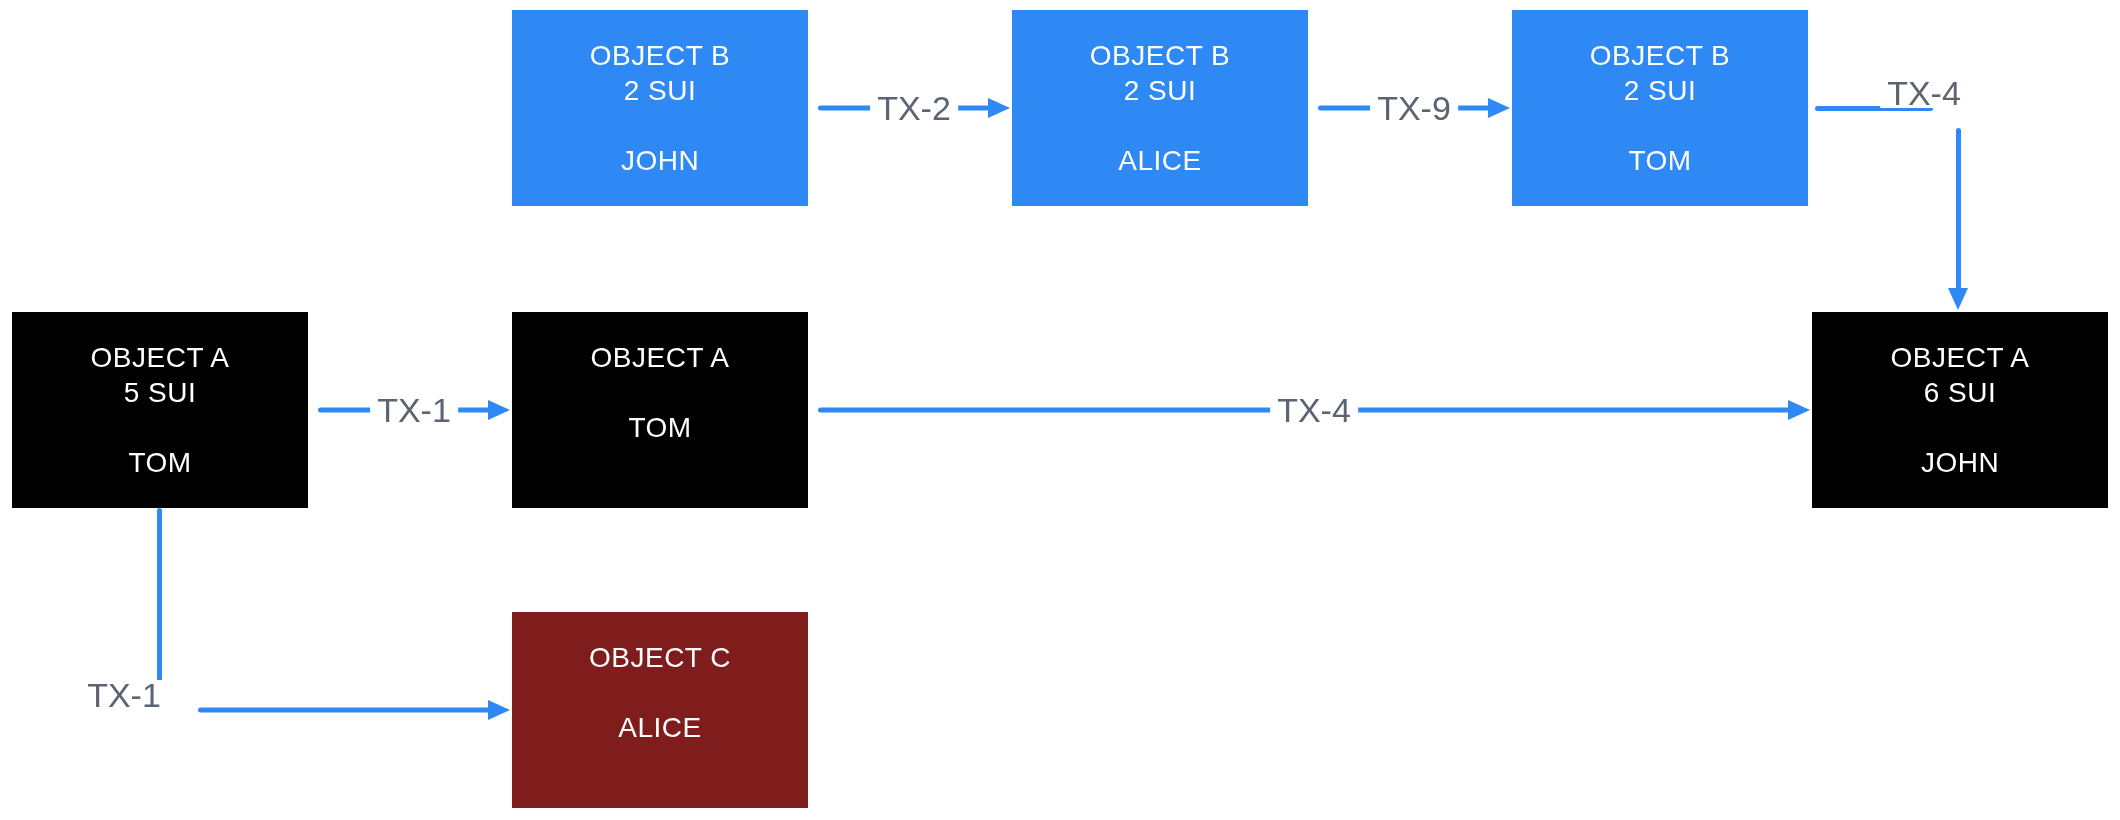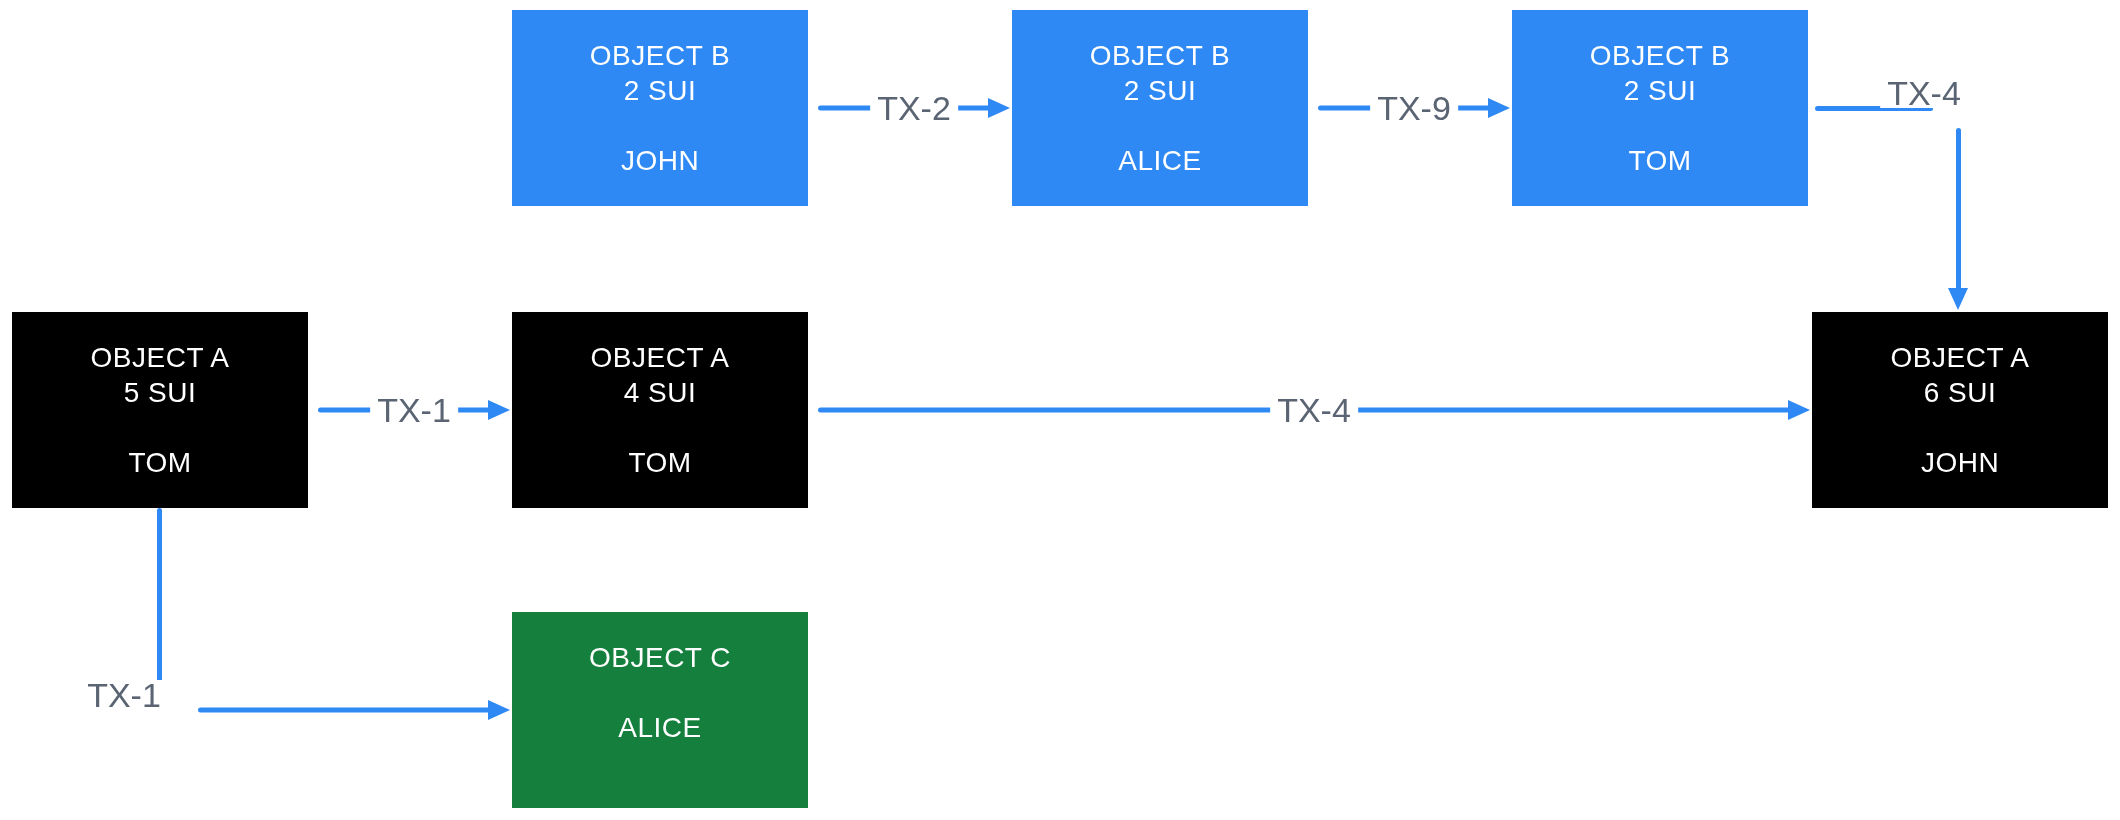--- a/index.html
+++ b/index.html
@@ -113,33 +113,32 @@
 
   <div class="node" style="left: 12px; top: 312px; background: rgb(0, 0, 0); color: rgb(255, 255, 255);">
     <div>OBJECT A</div>
     <div>5 SUI</div>
     <div class="spacer"></div>
     <div>TOM</div>
   </div>
 
   <div class="node" style="left: 512px; top: 312px; background: rgb(0, 0, 0); color: rgb(255, 255, 255);">
     <div>OBJECT A</div>
-    <div>4 SUI</div>
     <div class="spacer"></div>
     <div>TOM</div>
   </div>
 
   <div class="node" style="left: 1812px; top: 312px; background: rgb(0, 0, 0); color: rgb(255, 255, 255);">
     <div>OBJECT A</div>
     <div>6 SUI</div>
     <div class="spacer"></div>
     <div>JOHN</div>
   </div>
 
-  <div class="node" style="left: 512px; top: 612px; background: #15803d; color: rgb(255, 255, 255);">
+  <div class="node" style="left: 512px; top: 612px; background: #7f1d1d; color: rgb(255, 255, 255);">
     <div>OBJECT C</div>
     <div class="spacer"></div>
     <div>ALICE</div>
   </div>
 
   <div class="edge-h" style="left:318px; top:398px; width:192px;">
     <div class="hline"></div>
     <span class="edge-label">TX-1</span>
     <div class="head-right"></div>
   </div>

